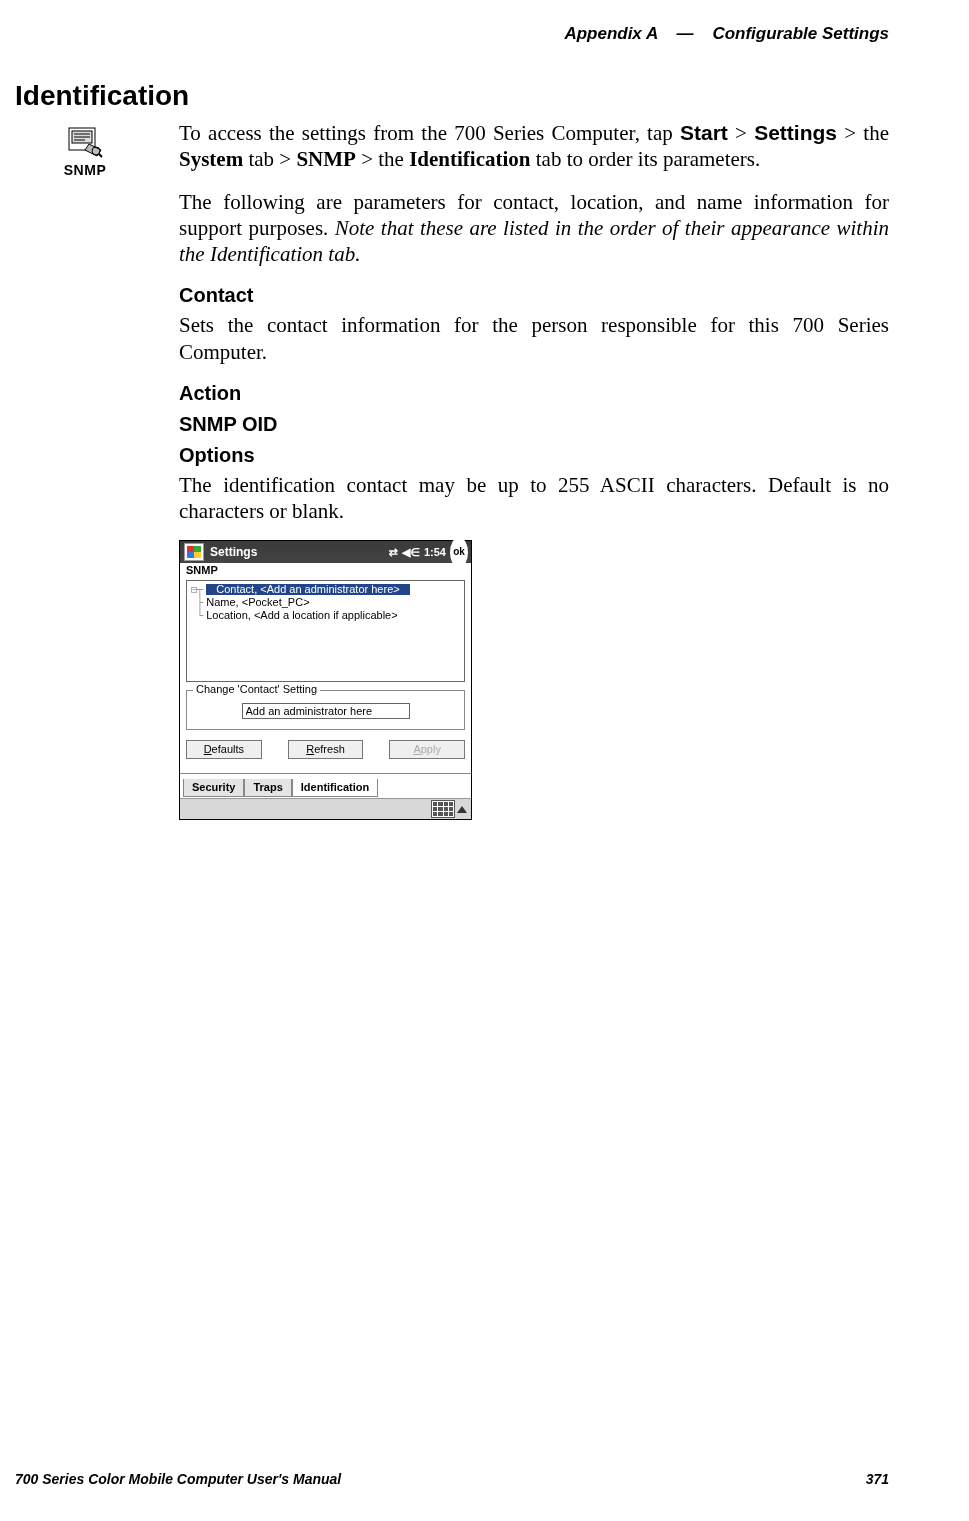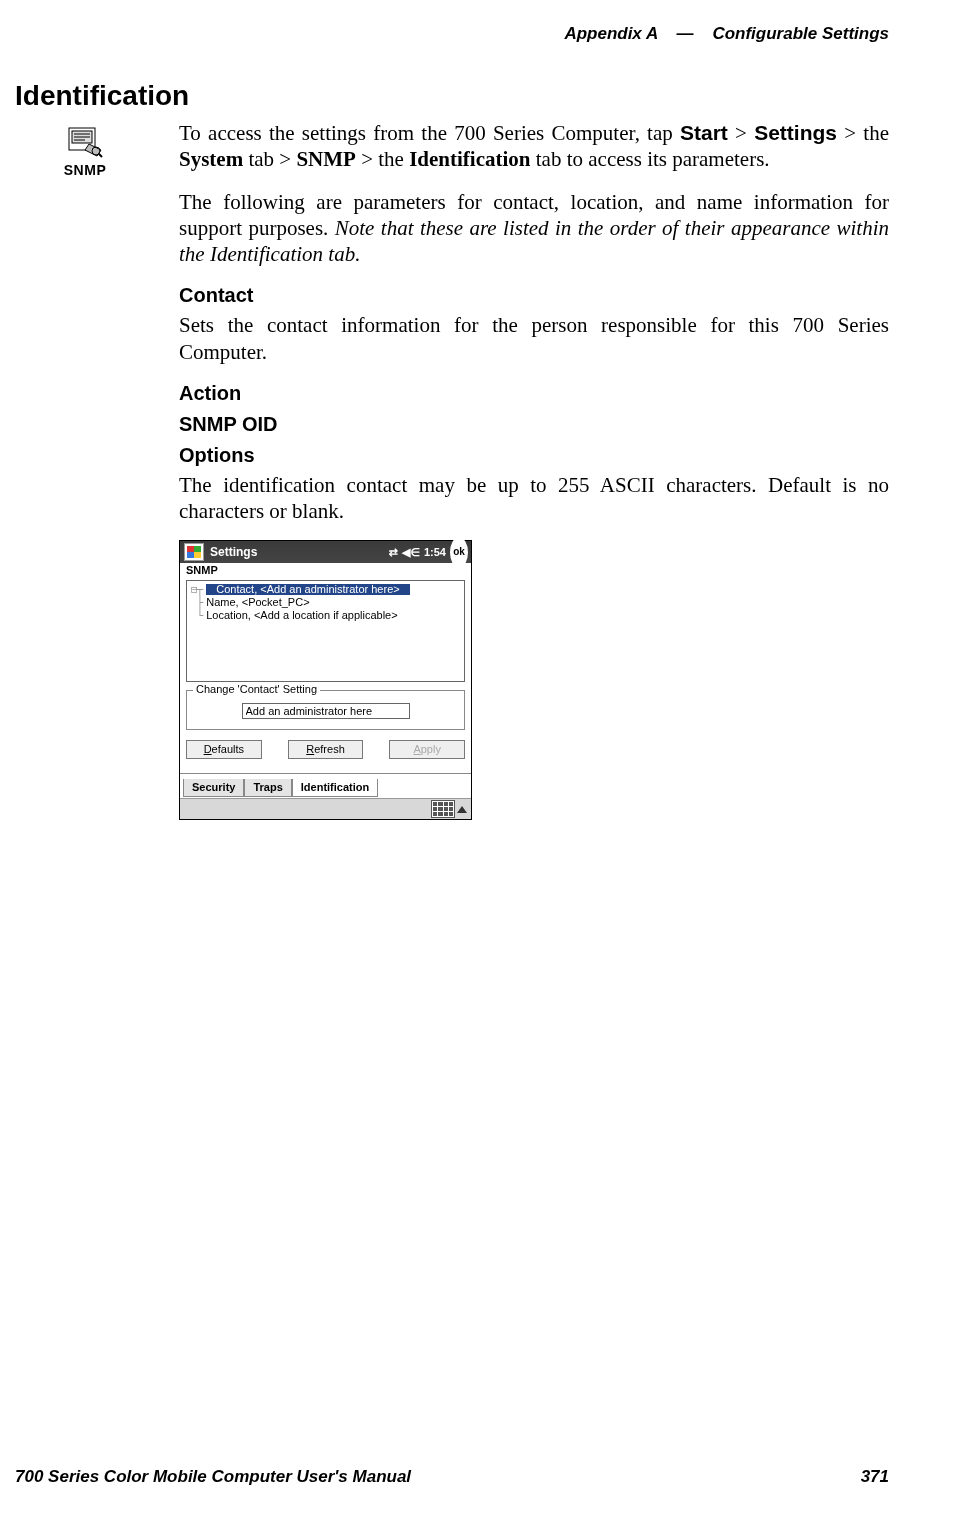--- a/index.html
+++ b/index.html
@@ -215,21 +215,21 @@
   }
 
   .footer {
     position: absolute;
     bottom: 34px;
     left: 15px; right: 80px;
     display: flex; justify-content: space-between;
     font-family: Arial, Helvetica, sans-serif;
     font-weight: 700;
     font-style: italic;
-    font-size: 17px;
+    font-size: 14px;
   }
 </style>
 </head>
 <body>
 
 <div class="header">
   <span>Appendix A</span>
   <span class="sep">&nbsp;&nbsp;&nbsp;<span>—</span>&nbsp;&nbsp;&nbsp;</span>
   <span>Configurable Settings</span>
 </div>
@@ -247,21 +247,21 @@
         <line x1="7" y1="14" x2="18" y2="14" stroke="#000"></line>
         <path d="M22 18 L34 24 L30 30 L18 24 Z" fill="#bbb" stroke="#000"></path>
         <circle cx="29" cy="25" r="4" fill="none" stroke="#000"></circle>
         <line x1="32" y1="28" x2="35" y2="31" stroke="#000" stroke-width="2"></line>
       </svg>
       <div class="snmp-label">SNMP</div>
     </div>
 
     <div class="text-col">
       <p>
-        <span>To access the settings from the 700 Series Computer, tap </span><span class="sans-b">Start</span><span> &gt; </span><span class="sans-b">Settings</span><span> &gt; the </span><span class="b">System</span><span> tab &gt; </span><span class="b">SNMP</span><span> &gt; the </span><span class="b">Identification</span><span> tab to access its parameters.</span>
+        <span>To access the settings from the 700 Series Computer, tap </span><span class="sans-b">Start</span><span> &gt; </span><span class="sans-b">Settings</span><span> &gt; the </span><span class="b">System</span><span> tab &gt; </span><span class="b">SNMP</span><span> &gt; the </span><span class="b">Identification</span><span> tab to order its parameters.</span>
       </p>
 
       <p>
         <span>The following are parameters for contact, location, and name information for support purposes. </span><span class="i">Note that these are listed in the order of their appearance within the Identification tab.</span>
       </p>
 
       <div class="h2">Contact</div>
       <p>Sets the contact information for the person responsible for this 700 Series Computer.</p>
 
       <div class="h2">Action</div>

